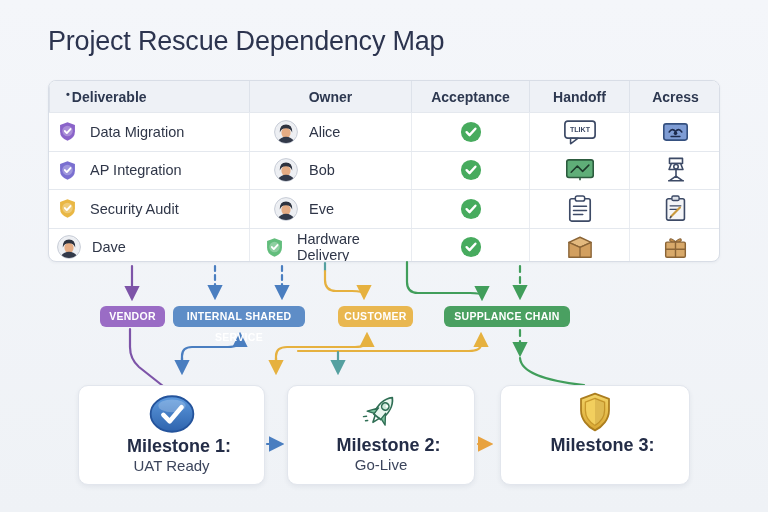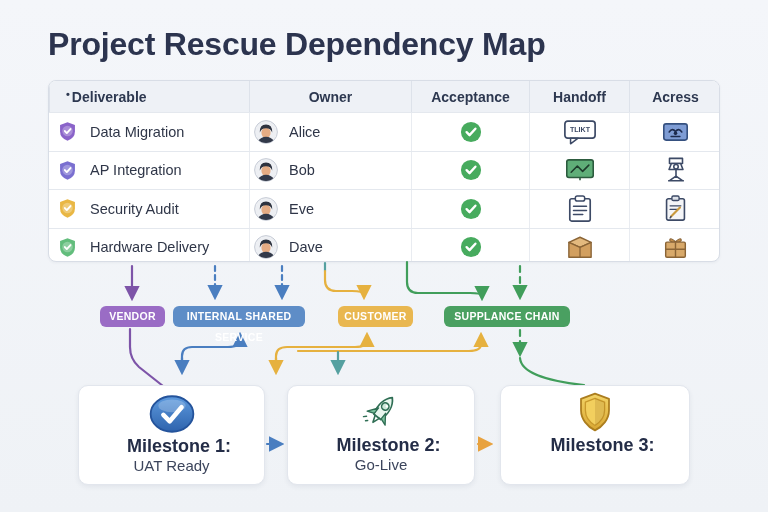--- a/index.html
+++ b/index.html
@@ -1,31 +1,31 @@
 <!DOCTYPE html>
 <html><head>
 <meta charset="utf-8">
 <style>
   html,body{margin:0;padding:0;}
   body{width:768px;height:512px;overflow:hidden;font-family:"Liberation Sans",sans-serif;}
   .page{position:relative;width:768px;height:512px;background:linear-gradient(180deg,#f4f6fa 0%,#eff2f6 100%);}
-  .title{position:absolute;left:48px;top:26px;font-size:32px;font-weight:700;color:#2c344f;letter-spacing:-.2px;}
+  .title{position:absolute;left:48px;top:26px;font-size:27px;font-weight:400;color:#2c344f;letter-spacing:-.2px;}
   
   .dep-table{position:absolute;left:48px;top:80px;width:672px;height:182px;background:#fff;
     border:1px solid #d8dde6;border-radius:8px;overflow:hidden;box-sizing:border-box;
     box-shadow:0 1px 3px rgba(40,50,80,.05);}
   .t-row{display:grid;grid-template-columns:200px 162px 118px 100px 92px;height:37.5px;border-top:1px solid #e4e8ee;}
   .t-head{height:31px;border-top:none;background:#eef1f6;}
   .cell{display:flex;align-items:center;border-left:1px solid #e9ecf1;overflow:hidden;}
   .cell:first-child{border-left:none;padding-left:8px;}
   .t-head .cell{border-left:1px solid #dde2ea;justify-content:center;font-size:14px;font-weight:700;color:#2d3850;}
   .t-head .cell.c-first{justify-content:flex-start;padding-left:16px;}
   .bullet{font-size:11px;margin-right:2px;transform:translateY(-3px);}
   .c-deliv{padding-left:14px;gap:12px;font-size:14.5px;color:#2f3648;}
-  .c-owner{padding-left:4px;gap:11px;font-size:14.5px;color:#2f3648;}
+  .c-owner{padding-left:24px;gap:11px;font-size:14.5px;color:#2f3648;}
   .c-center{justify-content:center;}
   .icon{display:block;flex:none;}
   
   .pill{position:absolute;top:306px;height:21px;line-height:21px;border-radius:6px;color:#fff;
     font-size:10.5px;font-weight:700;letter-spacing:.3px;text-align:center;z-index:3;}
   
   .mbox{position:absolute;top:385px;height:100px;background:#fff;border:1px solid #e2e6ed;border-radius:10px;
     box-shadow:0 2px 5px rgba(40,50,80,.07);display:flex;flex-direction:column;align-items:center;z-index:3;box-sizing:border-box;}
   .mbox .m-icon{margin-top:8px;}
   .m-title{font-size:18px;font-weight:700;color:#242d47;margin-top:2px;line-height:20px;padding-left:15px;}
@@ -251,31 +251,31 @@
           </svg>
       </div>
       <div class="cell c-center">
         <svg class="icon" width="25" height="27">
             <use href="#sym-clippencil" xlink:href="#sym-clippencil"></use>
           </svg>
       </div>
     </div>
 
     <div class="t-row">
+      <div class="cell c-owner">
+        <svg class="icon" width="24" height="24">
+            <use href="#sym-avatar" xlink:href="#sym-avatar"></use>
+          </svg>
+        <span>Dave</span>
+      </div>
       <div class="cell c-deliv">
         <svg class="icon" width="21" height="21" style="color: rgb(98, 189, 124);">
             <use href="#sym-badge" xlink:href="#sym-badge"></use>
           </svg>
         <span>Hardware Delivery</span>
-      </div>
-      <div class="cell c-owner">
-        <svg class="icon" width="24" height="24">
-            <use href="#sym-avatar" xlink:href="#sym-avatar"></use>
-          </svg>
-        <span>Dave</span>
       </div>
       <div class="cell c-center">
         <svg class="icon" width="22" height="22" style="color: rgb(71, 171, 94);">
             <use href="#sym-check" xlink:href="#sym-check"></use>
           </svg>
       </div>
       <div class="cell c-center">
         <svg class="icon" width="28" height="26">
             <use href="#sym-box" xlink:href="#sym-box"></use>
           </svg>

